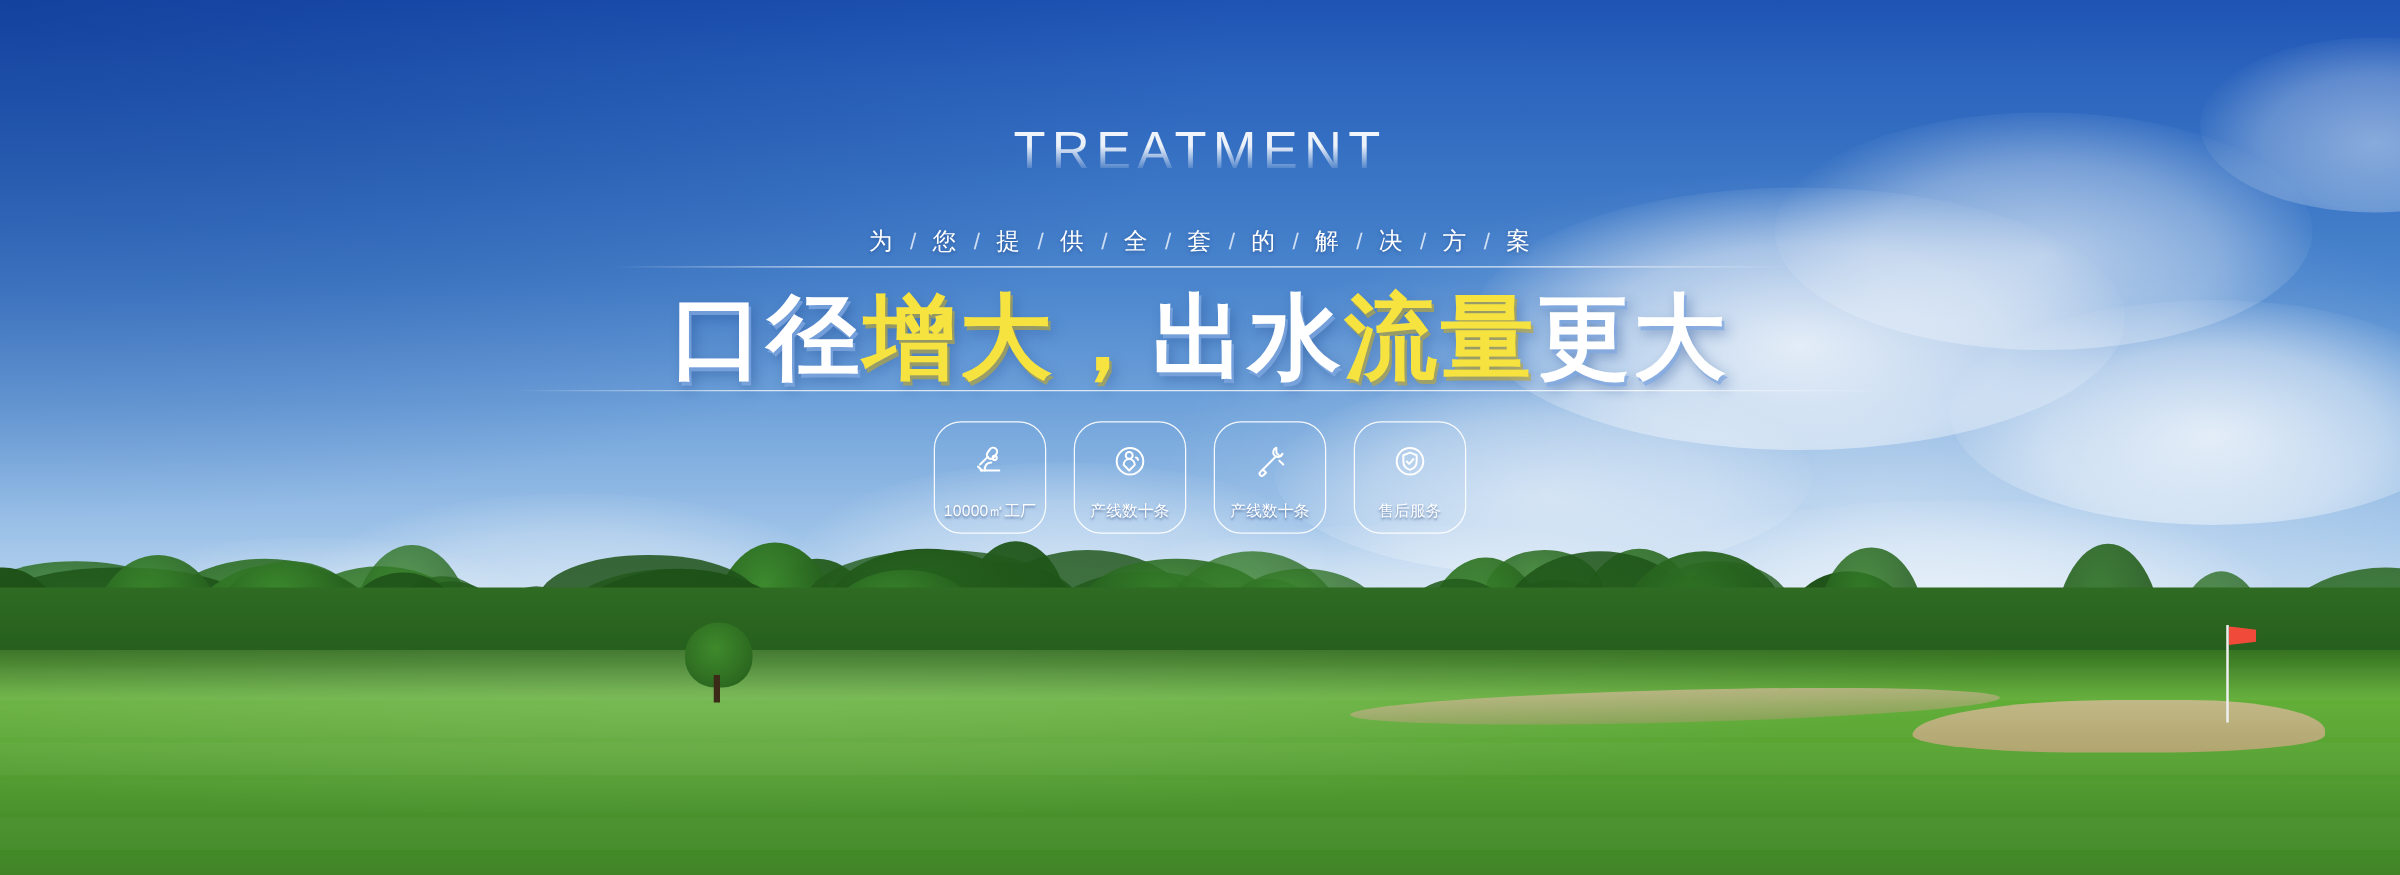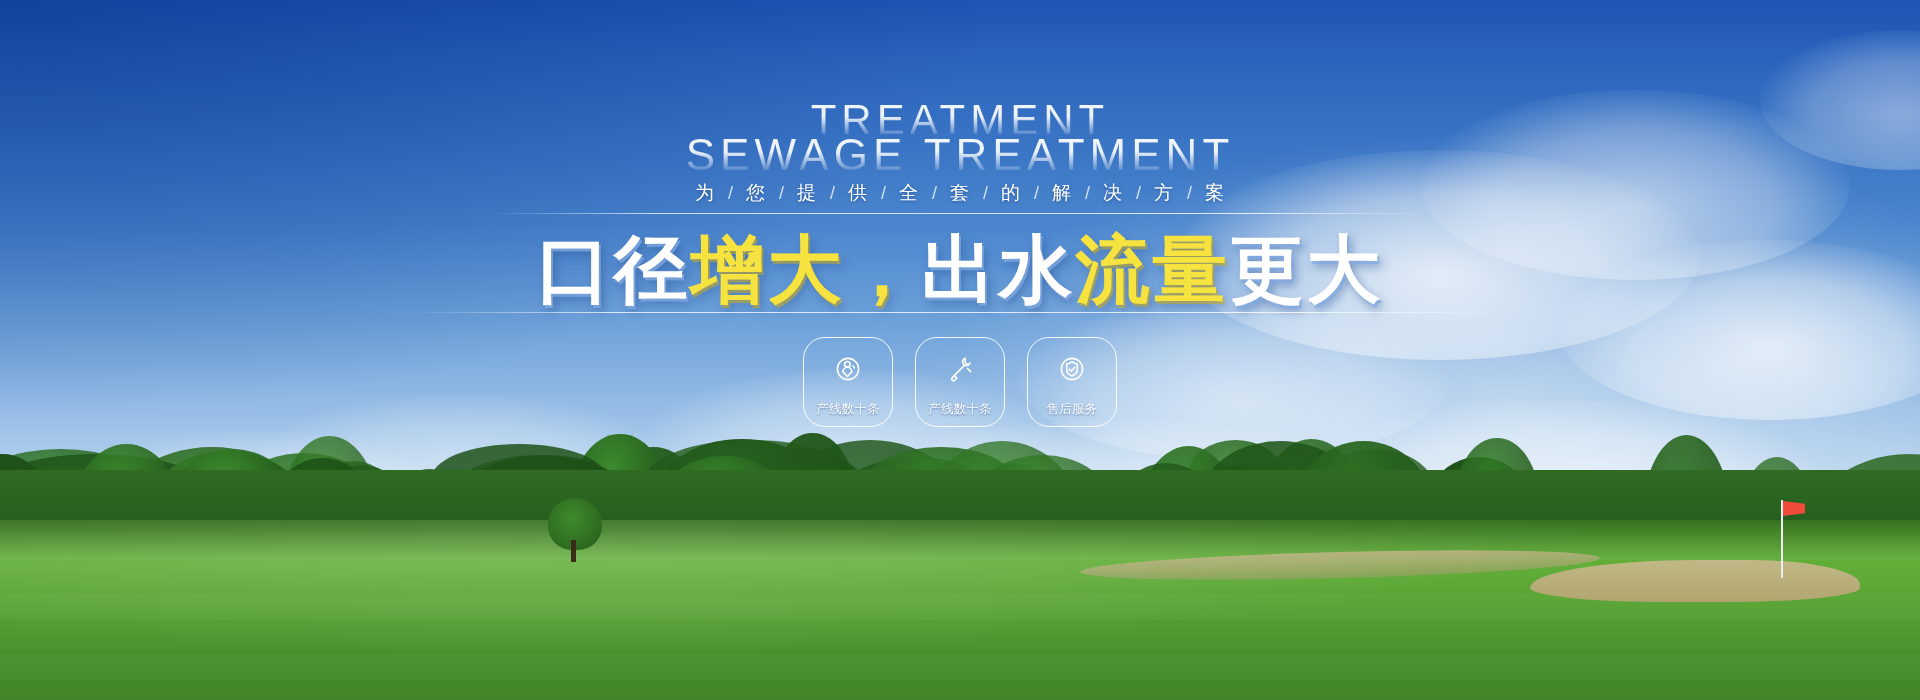--- a/index.html
+++ b/index.html
@@ -392,32 +392,44 @@
   <div class="bunker"></div>
   <div class="lone-tree-canopy"></div>
   <div class="lone-tree-trunk"></div>
   <div class="flag-pole"></div>
   <div class="flag"></div>
 
   <div class="content">
 
     <div class="eng-wrap">
       <span class="eng-line l1">TREATMENT</span>
-      <span class="eng-line l2">SEWAGE TREATMENT</span>
     </div>
 
     <div class="slash-row" id="slashRow"><span class="ch">为</span><span class="sl">/</span><span class="ch">您</span><span class="sl">/</span><span class="ch">提</span><span class="sl">/</span><span class="ch">供</span><span class="sl">/</span><span class="ch">全</span><span class="sl">/</span><span class="ch">套</span><span class="sl">/</span><span class="ch">的</span><span class="sl">/</span><span class="ch">解</span><span class="sl">/</span><span class="ch">决</span><span class="sl">/</span><span class="ch">方</span><span class="sl">/</span><span class="ch">案</span></div>
 
     <div class="rule rule-top"></div>
 
     <div class="headline" id="headline"><span class="hl-white" style="color: rgb(255, 255, 255);">口径</span><span class="hl-yellow" style="color: rgb(247, 227, 63);">增大</span><span class="hl-yellow" style="color: rgb(247, 227, 63);">，</span><span class="hl-white" style="color: rgb(255, 255, 255);">出水</span><span class="hl-yellow" style="color: rgb(247, 227, 63);">流量</span><span class="hl-white" style="color: rgb(255, 255, 255);">更大</span></div>
 
     <div class="rule rule-bottom"></div>
 
     <div class="badges" id="badges">
+        <div class="badge">
+          <div class="badge-icon">
+            <svg viewBox="0 0 32 32" fill="none" stroke="#fff" stroke-width="1.5" stroke-linecap="round" stroke-linejoin="round">
+              <path d="M9 23h14"></path>
+              <path d="M12 23c0-4 2-6 5-6"></path>
+              <rect x="14.5" y="5.5" width="6" height="9" rx="3" transform="rotate(35 17.5 10)"></rect>
+              <circle cx="19.5" cy="13.5" r="1.6"></circle>
+              <path d="M8.5 18.5l6-6"></path>
+              <path d="M7 20l3 3"></path>
+            </svg>
+          </div>
+          <div class="badge-label">10000㎡工厂</div>
+        </div>
         <div class="badge">
           <div class="badge-icon">
             <svg viewBox="0 0 32 32" fill="none" stroke="#fff" stroke-width="1.5" stroke-linecap="round" stroke-linejoin="round">
               <circle cx="16" cy="16" r="10"></circle>
               <circle cx="15.4" cy="11.6" r="2.6"></circle>
               <path d="M15.4 14.4c-2.6 0-4.2 2-4.2 4.3l4.2 4.3 4.2-4.3c0-2.3-1.6-4.3-4.2-4.3z"></path>
               <path d="M20.4 13.2c1 .2 1.6 1 1.6 1.9"></path>
             </svg>
           </div>
           <div class="badge-label">产线数十条</div>

